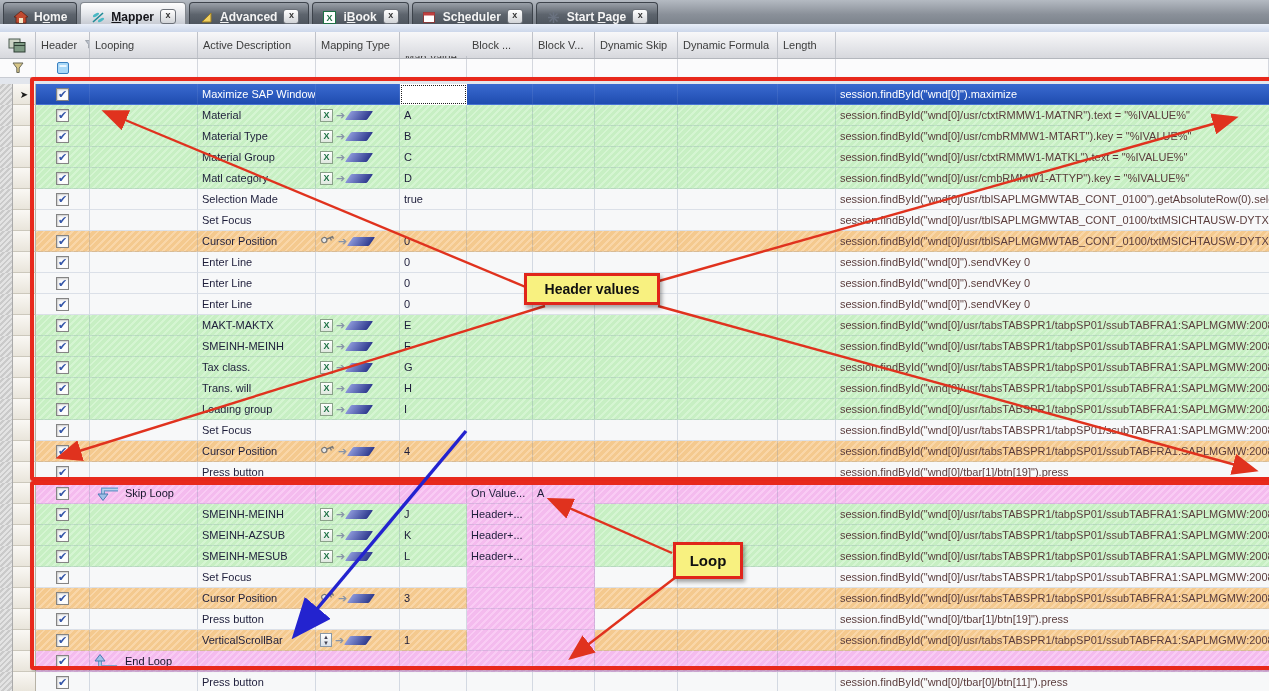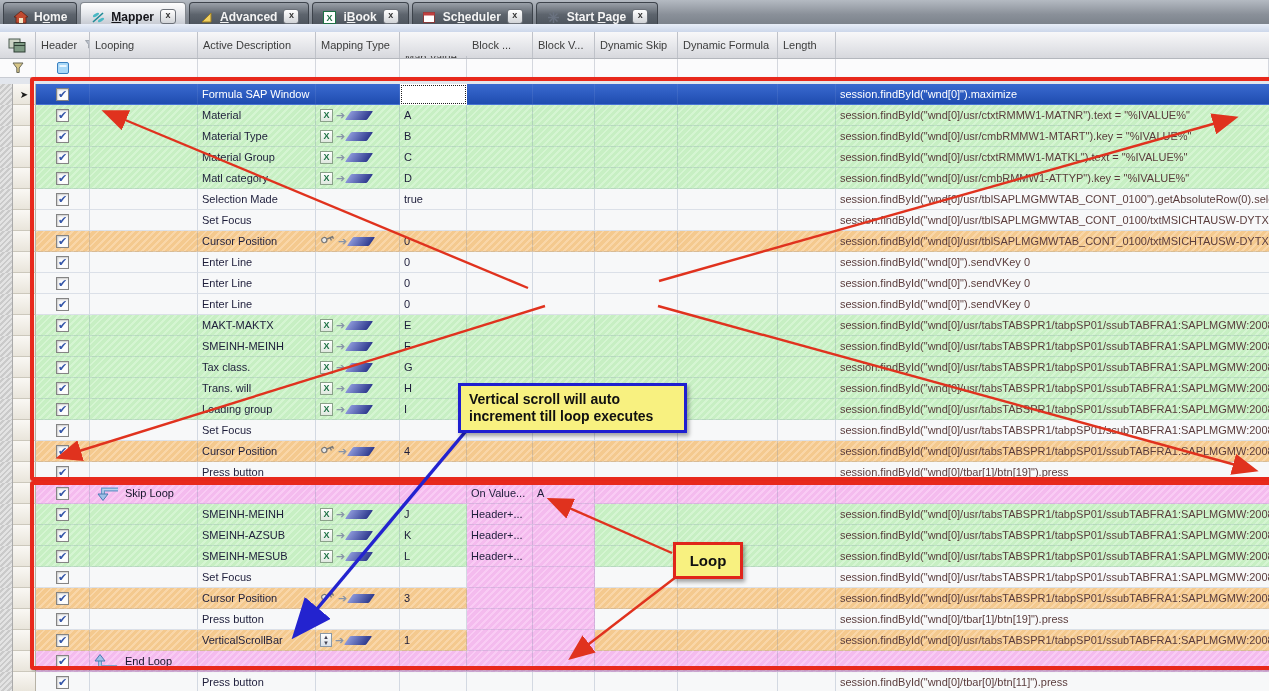--- a/index.html
+++ b/index.html
@@ -217,21 +217,21 @@
       </div>
       <div id="spacer"></div>
       <div class="row bg-sel">
         <div class="gs"></div>
         <div class="gb">➤</div>
         <div class="cell" style="width: 54px; flex: 0 0 auto; justify-content: center;">
           <div class="cb">✔</div>
         </div>
         <div class="cell loopcell" style="width: 108px; flex: 0 0 auto;"></div>
         <div class="cell" style="width: 118px; flex: 0 0 auto;">
-          <span>Formula SAP Window</span>
+          <span>Maximize SAP Window</span>
         </div>
         <div class="cell" style="width: 84px; flex: 0 0 auto;"></div>
         <div class="cell editor" style="width: 67px; flex: 0 0 auto;"></div>
         <div class="cell" style="width: 66px; flex: 0 0 auto;"></div>
         <div class="cell" style="width: 62px; flex: 0 0 auto;"></div>
         <div class="cell" style="width: 83px; flex: 0 0 auto;"></div>
         <div class="cell" style="width: 100px; flex: 0 0 auto;"></div>
         <div class="cell" style="width: 58px; flex: 0 0 auto;"></div>
         <div class="cell gui" style="width: 433px; flex: 0 0 auto; border-right: none;">
           <span>session.findById("wnd[0]").maximize</span>
@@ -1014,19 +1014,19 @@
     </defs>
     <line x1="528" y1="288" x2="106" y2="112" stroke="#e0321e" stroke-width="2.4" marker-end="url(#ra)"></line>
     <line x1="659" y1="281" x2="1234" y2="118" stroke="#e0321e" stroke-width="2.4" marker-end="url(#ra)"></line>
     <line x1="545" y1="306" x2="60" y2="457" stroke="#e0321e" stroke-width="2.4" marker-end="url(#ra)"></line>
     <line x1="658" y1="306" x2="1254" y2="470" stroke="#e0321e" stroke-width="2.4" marker-end="url(#ra)"></line>
     <line x1="672" y1="553" x2="551" y2="500" stroke="#e0321e" stroke-width="2.4" marker-end="url(#ra)"></line>
     <line x1="676" y1="577" x2="572" y2="657" stroke="#e0321e" stroke-width="2.4" marker-end="url(#ra)"></line>
     <line x1="466" y1="431" x2="296" y2="634" stroke="#2323cf" stroke-width="3.4" marker-end="url(#ba)"></line>
   </svg>
 
-  <div id="co-vscroll" class="callout">
-    <span>Vertical scroll will auto increment till loop executes</span>
+  <div id="co-header" class="callout">
+    <span>Header values</span>
   </div>
   <div id="co-loop" class="callout">
     <span>Loop</span>
   </div>
 </div>
 
 </body></html>

